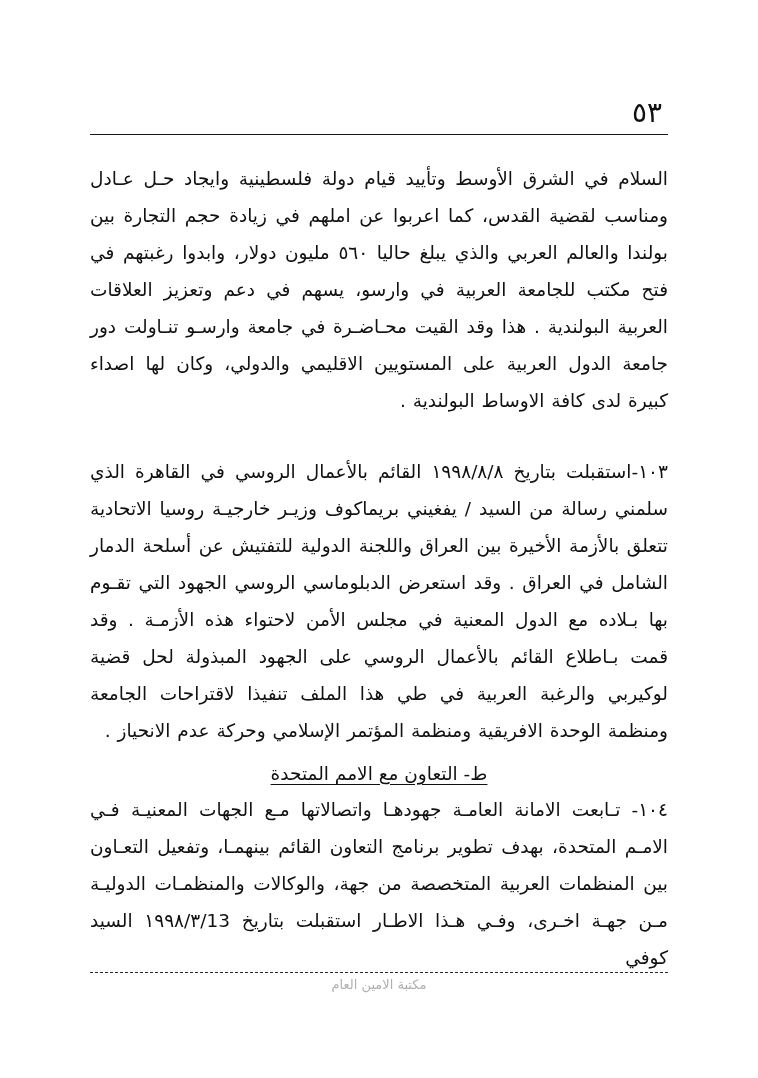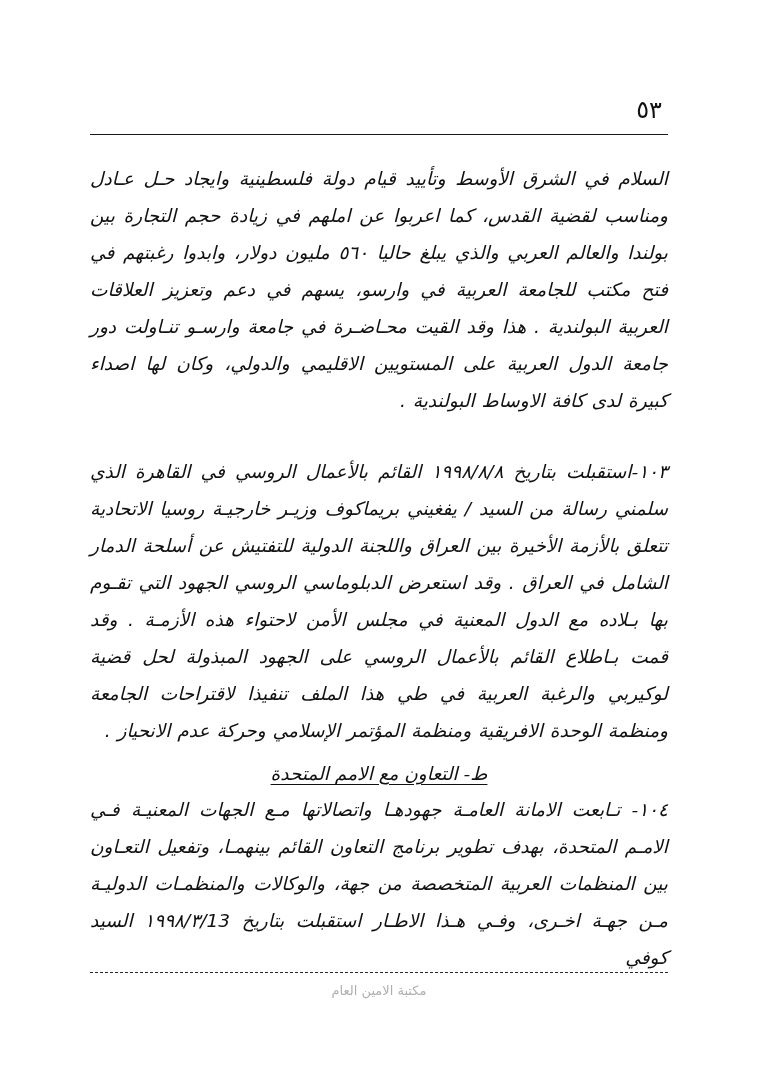--- a/index.html
+++ b/index.html
@@ -19,21 +19,21 @@
   .page {
     position: absolute;
     inset: 0;
     padding: 0;
   }
 
   .page-number {
     position: absolute;
     top: 96px;
     right: 96px;
-    font-size: 24px;
+    font-size: 28px;
     letter-spacing: 1px;
     color: #111;
     font-family: "DejaVu Sans", sans-serif;
   }
 
   .rule-top {
     position: absolute;
     top: 134px;
     left: 90px;
     right: 90px;
@@ -51,21 +51,20 @@
   }
 
   .content {
     position: absolute;
     top: 160px;
     left: 90px;
     right: 90px;
     bottom: 120px;
     direction: rtl;
     text-align: justify;
-    font-style: italic;
   }
 
   .para {
     font-size: 18.5px;
     line-height: 37px;
     margin: 0 0 8px 0;
     text-align: justify;
     text-justify: inter-word;
     word-spacing: 1px;
     letter-spacing: 0px;
@@ -84,21 +83,21 @@
     text-underline-offset: 4px;
   }
 
   .heading-wrap {
     display: block;
     text-align: center;
   }
 
   .footer-mark {
     position: absolute;
-    bottom: 80px;
+    bottom: 86px;
     left: 0;
     right: 0;
     text-align: center;
     font-size: 13px;
     color: #6d6d6d;
     opacity: 0.55;
     letter-spacing: 1px;
   }
 
   

